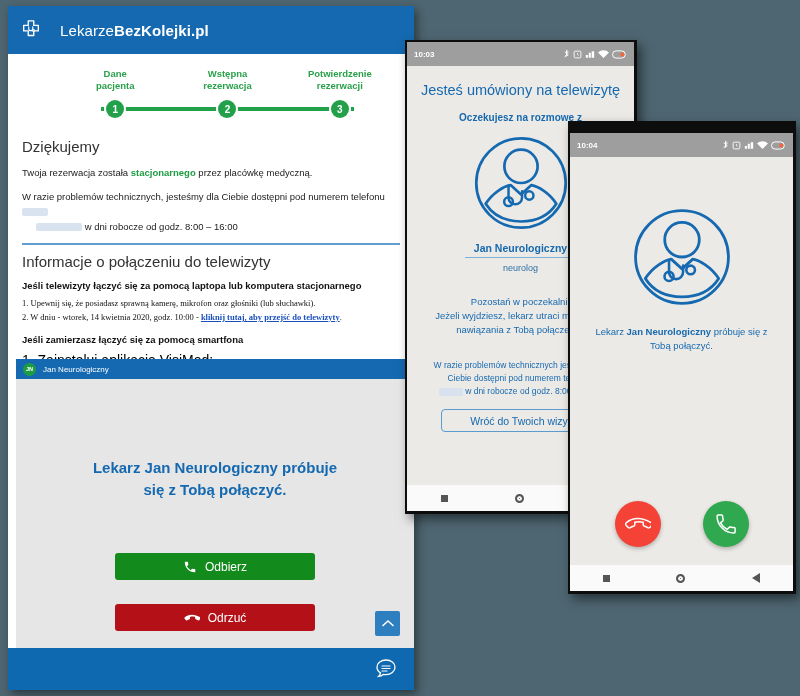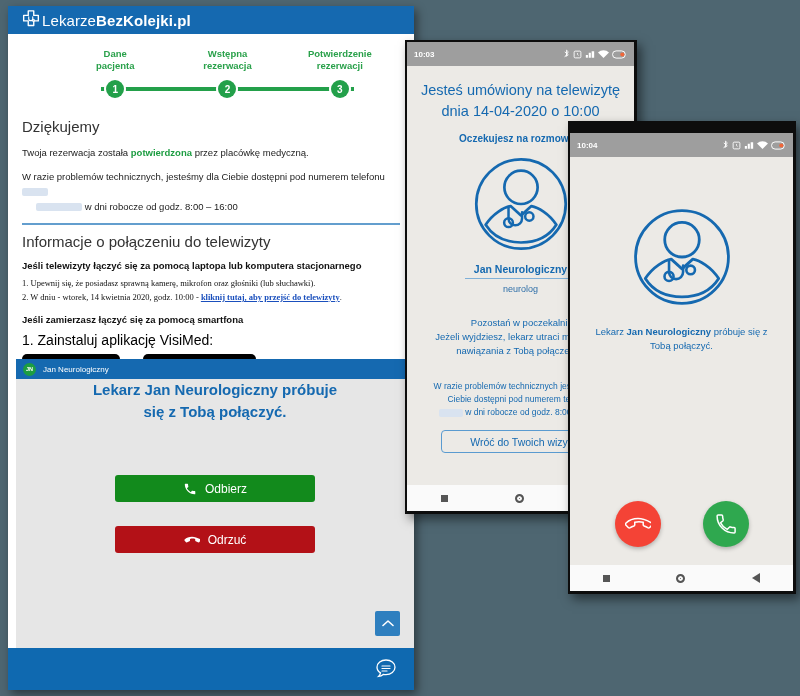--- a/index.html
+++ b/index.html
@@ -13,22 +13,22 @@
 
   
   .browser {
     position: absolute; left: 8px; top: 6px;
     width: 406px; height: 684px;
     background: #ffffff;
     box-shadow: 3px 4px 9px rgba(0,0,0,.45);
     overflow: hidden;
   }
   .brand-bar {
-    height: 28px; background: #1569b0;
-    display: flex; align-items: center; padding-left: 12px; gap: 0;
+    height: 48px; background: #1569b0;
+    display: flex; align-items: center; padding-left: 12px; gap: 18px;
   }
   .logo-mark { width: 22px; height: 22px; flex: none; }
   .brand-text { color: #fff; font-size: 15px; letter-spacing: .1px; }
   .brand-text b { font-weight: 700; }
 
   
   .stepper { padding: 14px 18px 6px; margin-left: 33px; }
   .step-labels { display: flex; }
   .step-labels > div {
     flex: 1; text-align: center; color: #2aa14b;
@@ -79,21 +79,21 @@
     height: 20px; background: #1569b0; display: flex; align-items: center;
     gap: 7px; padding-left: 7px;
   }
   .avatar-chip {
     width: 13px; height: 13px; border-radius: 50%; background: #1d9d42;
     color: #fff; font-size: 5.5px; font-weight: 700;
     display: flex; align-items: center; justify-content: center;
   }
   .callpanel-head span.nm { color: #fff; font-size: 8px; }
   .call-msg {
-    text-align: center; color: #1569b0;
+    margin-top: 78px; text-align: center; color: #1569b0;
     font-size: 15px; font-weight: 700; line-height: 22px; padding: 0 6px;
   }
   .call-btns { margin-top: 52px; display: flex; flex-direction: column; align-items: center; gap: 24px; }
   .cbtn {
     width: 200px; height: 27px; border-radius: 3px; color: #fff;
     font-size: 12px; display: flex; align-items: center; justify-content: center; gap: 8px;
     border: none; cursor: pointer;
   }
   .cbtn.green { background: #128a1c; }
   .cbtn.red { background: #b31117; }
@@ -220,21 +220,21 @@
               <span class="dot">3</span>
             </div>
         </div>
       </div>
     </div>
 
     <div class="body-pad">
       <h2 class="sec">Dziękujemy</h2>
 
       <p class="para">
-        <span>Twoja rezerwacja została </span><b class="ok">potwierdzona</b><span> przez placówkę medyczną.</span>
+        <span>Twoja rezerwacja została </span><b class="ok">stacjonarnego</b><span> przez placówkę medyczną.</span>
       </p>
 
       <p class="para">
         <span>W razie problemów technicznych, jesteśmy dla Ciebie dostępni pod numerem telefonu</span>
         <span class="redact" style="width:26px"></span><br>
         <span class="redact" style="width:46px; margin-left:14px"></span>
         <span>w dni robocze od godz. 8:00 – 16:00</span>
       </p>
 
       <div class="rule"></div>
@@ -337,21 +337,20 @@
           <svg width="15" height="9" viewBox="0 0 20 11">
               <rect x=".7" y=".7" width="17" height="9.6" rx="4.8" fill="none" stroke="#fff" stroke-width="1.3"></rect>
               <circle cx="13.8" cy="5.5" r="2.8" fill="#f0673a"></circle>
             </svg>
         </span>
       </div>
 
       <div class="screen">
         <div class="p-title">
           <span>Jesteś umówiony na telewizytę</span><br>
-          <span>dnia 14-04-2020 o 10:00</span>
         </div>
         <div class="p-sub">Oczekujesz na rozmowę z</div>
 
         <div class="doc-wrap">
           <svg width="104" height="104" viewBox="0 0 100 100">
             <circle cx="50" cy="50" r="43" fill="none" stroke="#1569b0" stroke-width="2.6"></circle>
             <circle cx="50" cy="34" r="16" fill="none" stroke="#1569b0" stroke-width="2.6"></circle>
             <path d="M16 70c7-11 18-17 24-18l10 9 10-9c6 1 17 7 24 18-7 11-18 17-34 17s-27-6-34-17z" fill="none" stroke="#1569b0" stroke-width="2.6" stroke-linejoin="round"></path>
             <path d="M38 53v11a6.5 6.5 0 0013 0V58" fill="none" stroke="#1569b0" stroke-width="2.4" stroke-linecap="round"></path>
             <circle cx="38" cy="68" r="4.2" fill="none" stroke="#1569b0" stroke-width="2.4"></circle>

